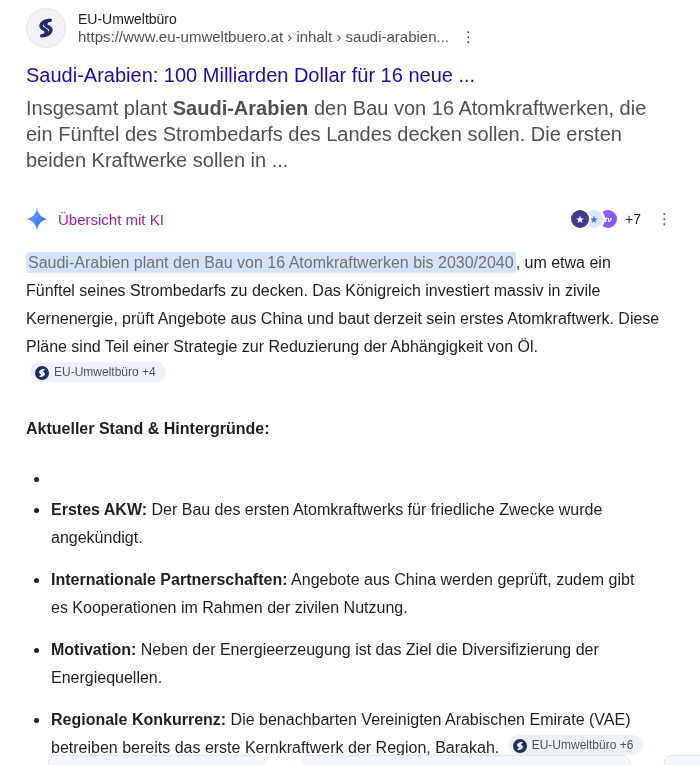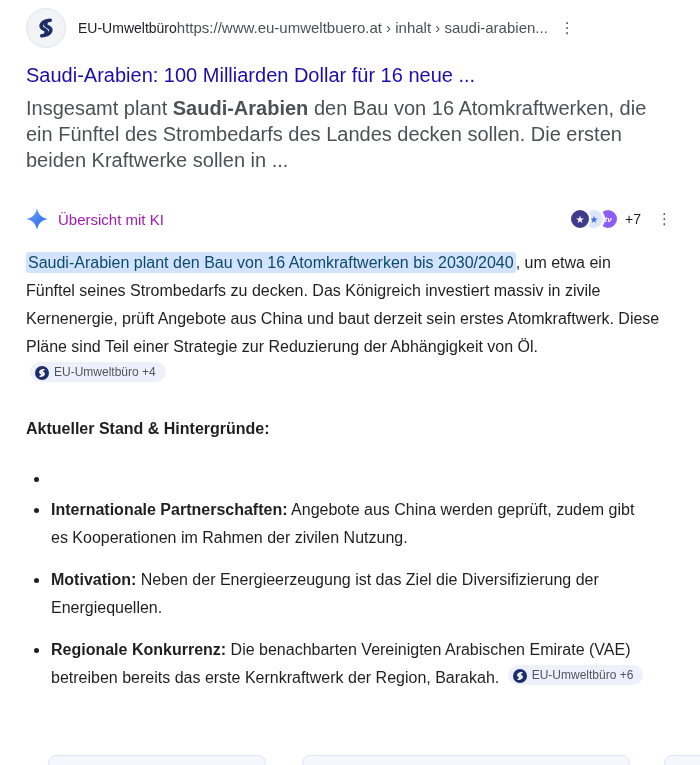--- a/index.html
+++ b/index.html
@@ -14,21 +14,21 @@
   .page { padding: 8px 26px 0 26px; }
 
   
   .result-head { display: flex; align-items: center; gap: 12px; }
   .favicon-wrap {
     width: 40px; height: 40px; border-radius: 50%;
     background: #f1f3f4; border: 1px solid #e2e5e9;
     display: flex; align-items: center; justify-content: center;
     flex: 0 0 auto; cursor: pointer;
   }
-  .site-meta { display: flex; flex-direction: row; line-height: 18px; }
+  .site-meta { display: flex; flex-direction: column; line-height: 18px; }
   .site-name { font-size: 14px; color: #202124; cursor: pointer; }
   .url-row { display: flex; align-items: center; gap: 10px; }
   .url { font-size: 15px; color: #4d5156; cursor: pointer; }
   .kebab {
     color: #4d5156; font-size: 15px; letter-spacing: 0; line-height: 14px;
     cursor: pointer; user-select: none; padding: 0 2px;
   }
   .title {
     display: block; margin-top: 16px;
     font-size: 20px; color: #1a0dab; text-decoration: none; cursor: pointer;
@@ -53,21 +53,21 @@
     font-size: 10px; color: #ffffff; cursor: pointer;
   }
   .src-avatar + .src-avatar { margin-left: -8px; }
   .src-1 { background: #3f3a8c; z-index: 3; }
   .src-2 { background: #dbe7fd; color: #3d6fd6; z-index: 2; }
   .src-3 { background: #8b5cf6; z-index: 1; font-weight: 700; font-style: italic; font-size: 8px; }
   .src-count { font-size: 14px; color: #1f1f1f; margin: 0 14px 0 6px; cursor: pointer; }
 
   .ai-body { font-size: 16px; line-height: 28px; color: #1f1f1f; max-width: 636px; }
   .ai-para { margin-top: 16px; }
-  mark.hl { background: #d3e3fd; color: #0c4a6e; padding: 2px 2px; border-radius: 3px; }
+  mark.hl { background: #d3e3fd; color: #737373; padding: 2px 2px; border-radius: 3px; }
 
   .chip {
     display: inline-flex; align-items: flex-end; gap: 5px;
     background: #eef1fc; border-radius: 12px;
     padding: 2px 10px 2px 5px; margin-left: 4px;
     font-size: 12px; line-height: 16px; color: #50555c;
     vertical-align: 2px; cursor: pointer; white-space: nowrap;
   }
   .chip-ico {
     width: 14px; height: 14px; border-radius: 50%;
@@ -162,20 +162,24 @@
       </p>
 
       <div class="ai-heading">Aktueller Stand &amp; Hintergründe:</div>
 
       <ul class="ai-list">
         <li>
           <span class="dot"></span>
         </li>
         <li>
           <span class="dot"></span>
+          <span class="li-text"><b>Erstes AKW:</b><span> Der Bau des ersten Atomkraftwerks für friedliche Zwecke wurde angekündigt.</span></span>
+        </li>
+        <li>
+          <span class="dot"></span>
           <span class="li-text"><b>Internationale Partnerschaften:</b><span> Angebote aus China werden geprüft, zudem gibt es Kooperationen im Rahmen der zivilen Nutzung.</span></span>
         </li>
         <li>
           <span class="dot"></span>
           <span class="li-text"><b>Motivation:</b><span> Neben der Energieerzeugung ist das Ziel die Diversifizierung der Energiequellen.</span></span>
         </li>
         <li>
           <span class="dot"></span>
           <span class="li-text"><b>Regionale Konkurrenz:</b><span> Die benachbarten Vereinigten Arabischen Emirate (VAE) betreiben bereits das erste Kernkraftwerk der Region, Barakah.</span>
             <span class="chip">

